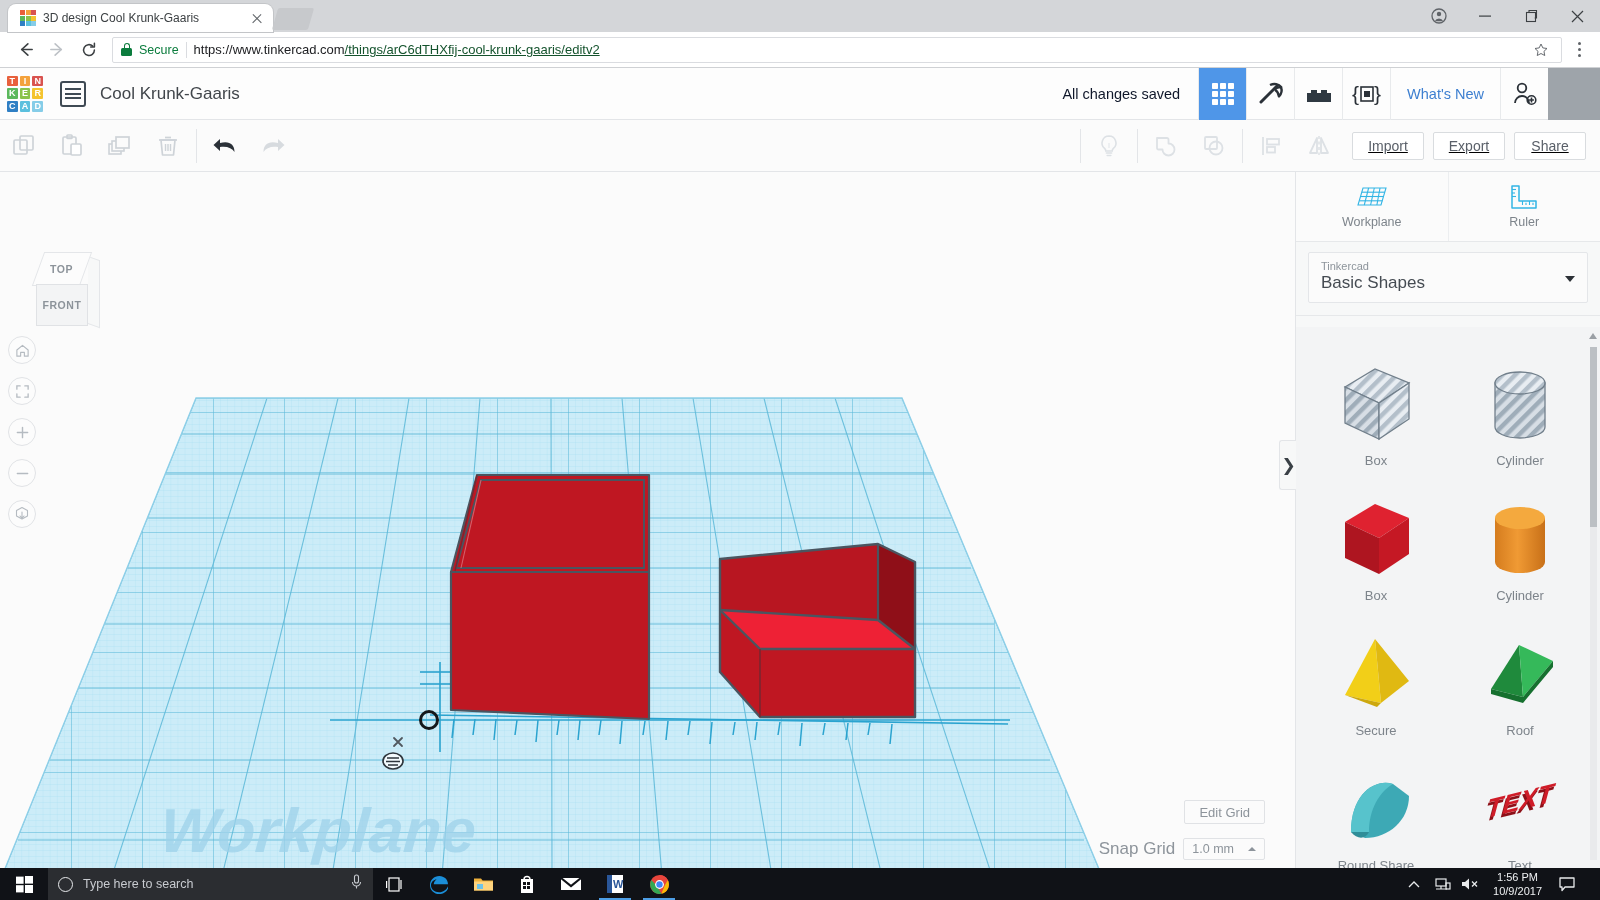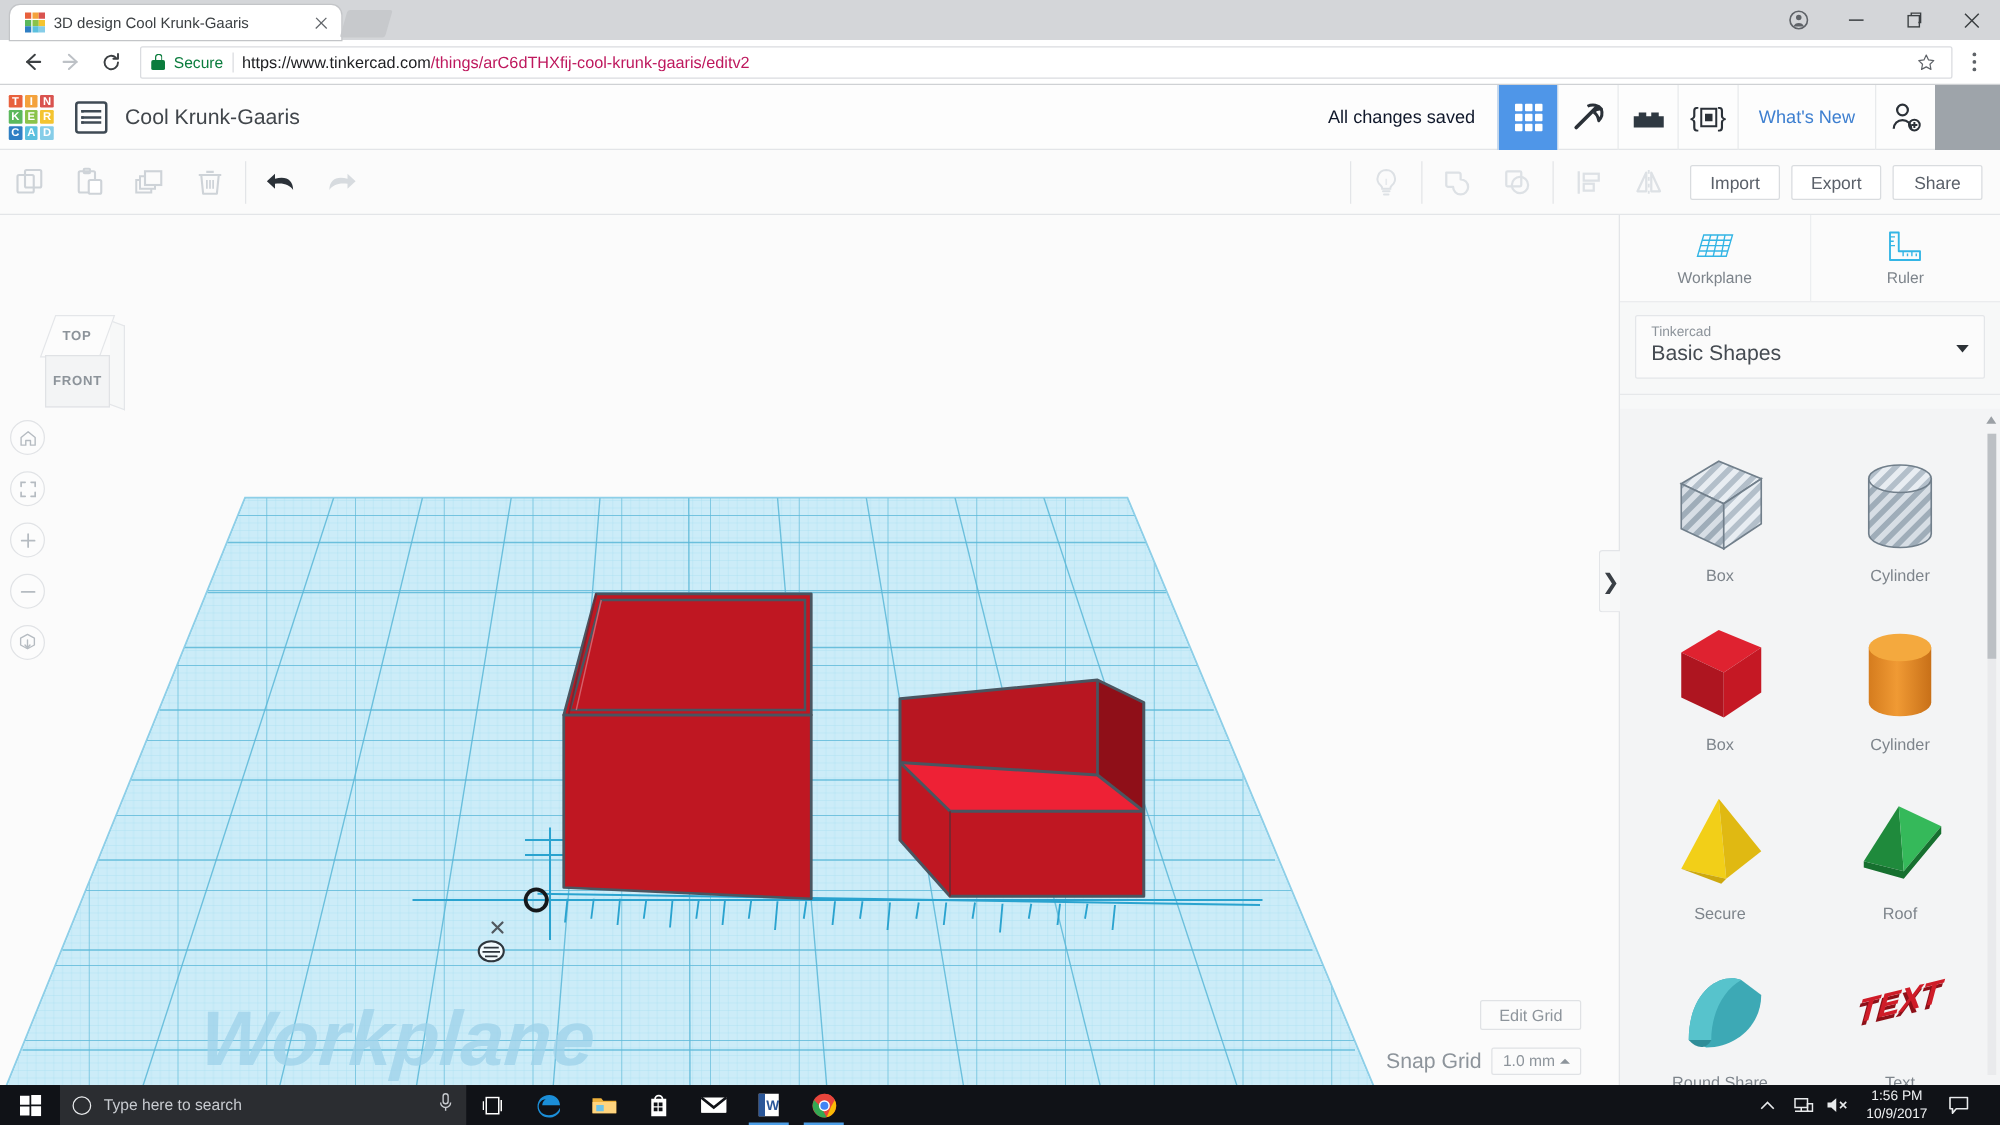--- a/index.html
+++ b/index.html
@@ -60,21 +60,21 @@
     border:1px solid #dadce0; border-radius:2px; background:#fff;
     display:flex; align-items:center; padding: 0 8px; gap:7px;
   }
   .lock { width:11px; height:13px; position:relative; flex:0 0 11px; }
   .lock-body { position:absolute; bottom:0; left:0; width:11px; height:8px; background:#0b7c3d; border-radius:1.5px; }
   .lock-shackle { position:absolute; top:0; left:2.5px; width:6px; height:7px;
                   border:1.7px solid #0b7c3d; border-bottom:none; border-radius:3px 3px 0 0; }
   .secure-txt { font-size:12.5px; color:#0b7c3d; }
   .url-sep { width:1px; height:16px; background:#dadce0; }
   .url { font-size:13px; color:#202124; white-space:nowrap; overflow:hidden; }
-  .url .dim { color:#be185d; }
+  .url .dim { color:#14532d;text-decoration:underline; }
   .star { width:24px; height:24px; display:flex; align-items:center; justify-content:center; cursor:pointer; }
   .kebab { width:22px; height:28px; display:flex; flex-direction:column; align-items:center; justify-content:center; gap:3px; cursor:pointer; }
   .kebab i { width:3px; height:3px; border-radius:50%; background:#5f6368; display:block; }
 
   
   .app { position:relative; width:1600px; height:800px; background:#fbfbfb; }
 
   .tc-header {
     height: 52px; background:#fdfdfd; border-bottom:1px solid #e3e5e8;
     display:flex; align-items:center; position:relative;
@@ -95,21 +95,21 @@
   .hicon { width:48px; display:flex; align-items:center; justify-content:center;
            border-left:1px solid #e8eaec; cursor:pointer; }
   .hicon.active { background:#4f96e8; }
   .whatsnew { display:flex; align-items:center; padding:0 16px; font-size:14.5px; color:#3d7fd0;
               border-left:1px solid #e8eaec; cursor:pointer; }
   .avatar-wrap { position:relative; width:52px; height:52px; display:flex; align-items:flex-start;
                  justify-content:center; padding-top:9px; background:#9ea4aa; overflow:hidden;}
 
   .tc-toolbar {
     height:52px; background:#fbfbfb; border-bottom:1px solid #e3e5e8;
-    display:flex; align-items:center; position:relative;
+    display:flex; align-items:center; position:relative;text-decoration:underline;
   }
   .tbtn { width:48px; height:52px; display:flex; align-items:center; justify-content:center; cursor:pointer; }
   .tsep { width:1px; height:34px; background:#e3e5e8; margin:0 4px; }
   .tbar-right { margin-left:auto; display:flex; align-items:center; height:52px; }
   .outbtn {
     height:28px; min-width:72px; padding:0 14px; margin-left:9px;
     border:1px solid #d9dcdf; background:#fff; border-radius:2px;
     font-size:14px; color:#5a6069; display:flex; align-items:center; justify-content:center;
     font-family:"Liberation Sans", sans-serif; cursor:pointer;
   }
@@ -138,21 +138,21 @@
   .edit-grid {
     position:absolute; right:30px; bottom:44px; height:24px; padding:0 14px;
     border:1px solid #e0e2e5; background:#fbfbfb; border-radius:2px;
     font-size:13px; color:#8d949b; display:flex; align-items:center; cursor:pointer;
   }
   .snap-row { position:absolute; right:30px; bottom:8px; display:flex; align-items:center; gap:8px; }
   .snap-label { font-size:17px; color:#8d949b; }
   .snap-select {
     height:22px; min-width:66px; padding:0 8px; border:1px solid #e0e2e5; background:#fbfbfb;
     border-radius:2px; font-size:12.5px; color:#8d949b; display:flex; align-items:center;
-    gap:4px; cursor:pointer;
+    gap:14px; cursor:pointer;
   }
   .caret-up { width:0;height:0;border-left:4px solid transparent;border-right:4px solid transparent;
               border-bottom:4px solid #8d949b; }
 
   
   .panel { position:absolute; right:0; top:104px; width:305px; height:696px;
            background:#f7f8f8; border-left:1px solid #e3e5e8; }
   .panel-tools { height:70px; display:flex; border-bottom:1px solid #e6e8ea; background:#fbfbfb; }
   .ptool { flex:1; display:flex; flex-direction:column; align-items:center; justify-content:center;
            gap:5px; cursor:pointer; border-right:1px solid #eceef0; }

